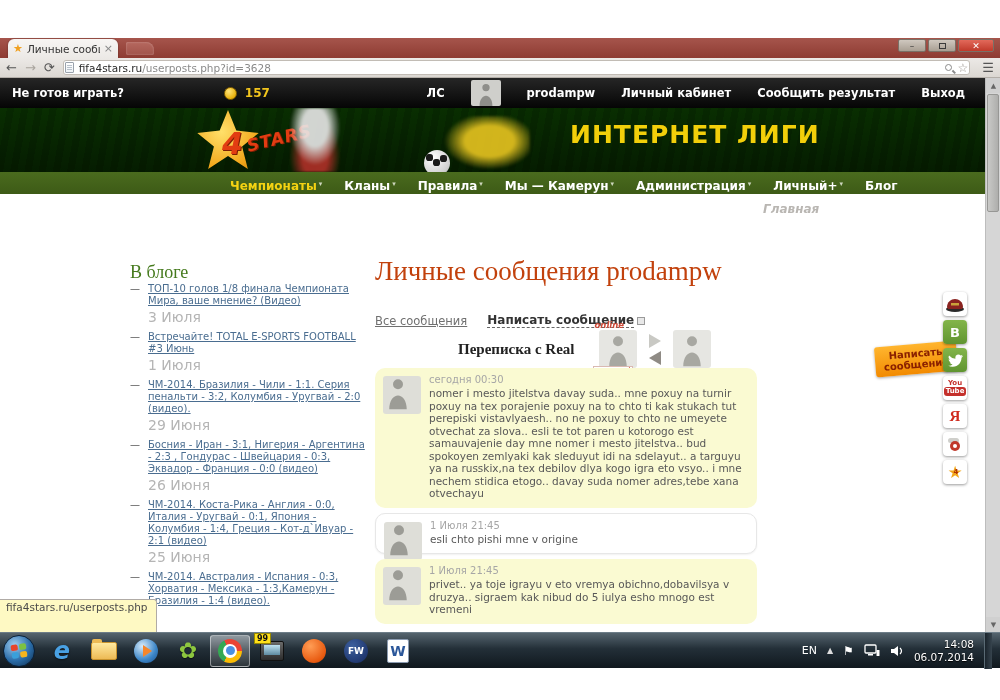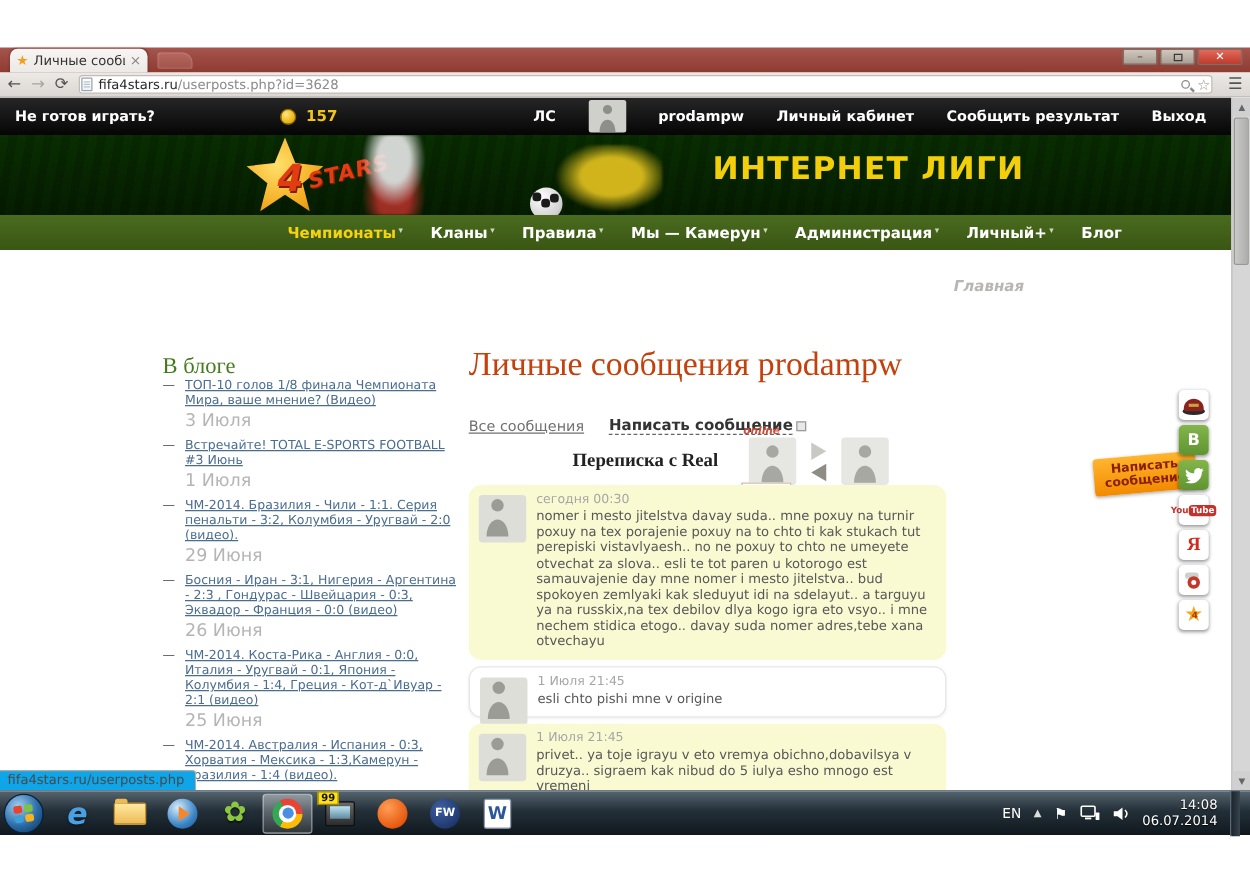--- a/index.html
+++ b/index.html
@@ -85,21 +85,21 @@
   .headsub { position:absolute; left:572px; top:40px; font-size:14.5px; color:#fff; }
 
   
   .sitenav { position:absolute; left:0; top:94px; width:985px; height:28px;
     background:linear-gradient(#4a6b1e,#3a5614); display:flex; align-items:center; gap:22px; padding-left:230px; }
   .navitem { font-weight:bold; font-size:12px; color:#fff; white-space:nowrap; display:flex; align-items:flex-start; gap:2px; }
   .navitem.active { color:#f5d312; }
   .navitem .arr { font-size:7px; color:#cdd6bd; margin-top:1px; }
 
   
-  .content { position:absolute; left:0; top:136px; width:985px; height:456px; background:#fff; }
+  .content { position:absolute; left:0; top:116px; width:985px; height:456px; background:#fff; }
   .breadcrumb { position:absolute; left:763px; top:8px; font-size:12px; font-weight:bold; font-style:italic;
     color:#b9b6b2; text-shadow:1px 1px 0 #fff; }
 
   .sidebar { position:absolute; left:130px; top:68px; width:238px; }
   .blogheading { font-family:"Liberation Serif","DejaVu Serif",serif; font-size:18px; color:#457a1d; }
   .blogitem { position:relative; padding-left:18px; margin-bottom:2px; }
   .blogitem:before { content:"—"; position:absolute; left:0; top:0; color:#555; font-size:10px; }
   .bloglink { font-size:10px; line-height:12px; color:#4a6d90; text-decoration:underline; display:block; }
   .blogdate { font-size:14px; color:#b5b5b5; margin:2px 0 6px; }
 
@@ -130,31 +130,31 @@
   .msg .time { font-size:10px; color:#a6a6a6; margin-bottom:2px; }
   .msg .text { font-size:10.5px; line-height:12.5px; color:#585858; white-space:pre-wrap; }
   .msg.white .text { white-space:nowrap; }
 
   
   .social { position:absolute; right:18px; top:98px; display:flex; flex-direction:column; gap:4px; z-index:3; }
   .sic { width:24px; height:24px; background:#fff; border-radius:4px; box-shadow:0 1px 3px rgba(0,0,0,.4);
     display:flex; align-items:center; justify-content:center; font-weight:bold; position:relative; }
   .sic.green { background:linear-gradient(#83b54a,#5f9430); color:#fff; }
   .sic .ya { color:#d02b1e; font-family:"Liberation Serif",serif; font-size:15px; }
-  .yt { display:flex; flex-direction:row; align-items:center; line-height:1; }
+  .yt { display:flex; flex-direction:column; align-items:center; line-height:1; }
   .yt .you { color:#c4302b; font-size:7px; font-weight:bold; }
   .yt .tube { background:#c4302b; color:#fff; font-size:7px; font-weight:bold; border-radius:3px; padding:1px 2px; }
   .star4 { color:#f2a71b; font-size:17px; position:relative; line-height:1; }
   .star4 b { position:absolute; left:6px; top:5px; font-size:7px; color:#b03000; }
   .ribbon { position:absolute; right:28px; top:150px; width:82px; padding:4px 6px; z-index:2;
     background:linear-gradient(#ffb52e,#f28a00); border-radius:3px; transform:rotate(-5deg);
     box-shadow:0 1px 3px rgba(0,0,0,.35); color:#8a2000; font-weight:bold; font-size:10px;
     line-height:11px; text-align:center; }
 
-  .statusbar { position:absolute; left:0; bottom:0; height:16px; background:#0ea5e9;
+  .statusbar { position:absolute; left:0; bottom:0; height:33px; background:#fef9c3;
     border:1px solid #b0aba6; border-left:none; border-bottom:none; border-radius:0 3px 0 0;
     font-size:10.5px; color:#4a4a4a; padding:1px 9px 0 6px; z-index:5; }
 
   
   .taskbar { position:absolute; left:0; top:632px; width:1000px; height:36px;
     background:linear-gradient(#55646e,#232f38 45%,#10181e); border-top:1px solid #6d7d88; display:flex; align-items:center; }
   .orb { width:32px; height:32px; border-radius:50%; margin:0 6px 0 3px;
     background:radial-gradient(circle at 35% 30%,#9ecdf0,#2a6ca8 55%,#0d2b4a); border:1px solid #0a2038;
     display:flex; align-items:center; justify-content:center; }
   .tbicon { width:40px; height:32px; display:flex; align-items:center; justify-content:center; position:relative; border-radius:3px; margin:0 1px; }

